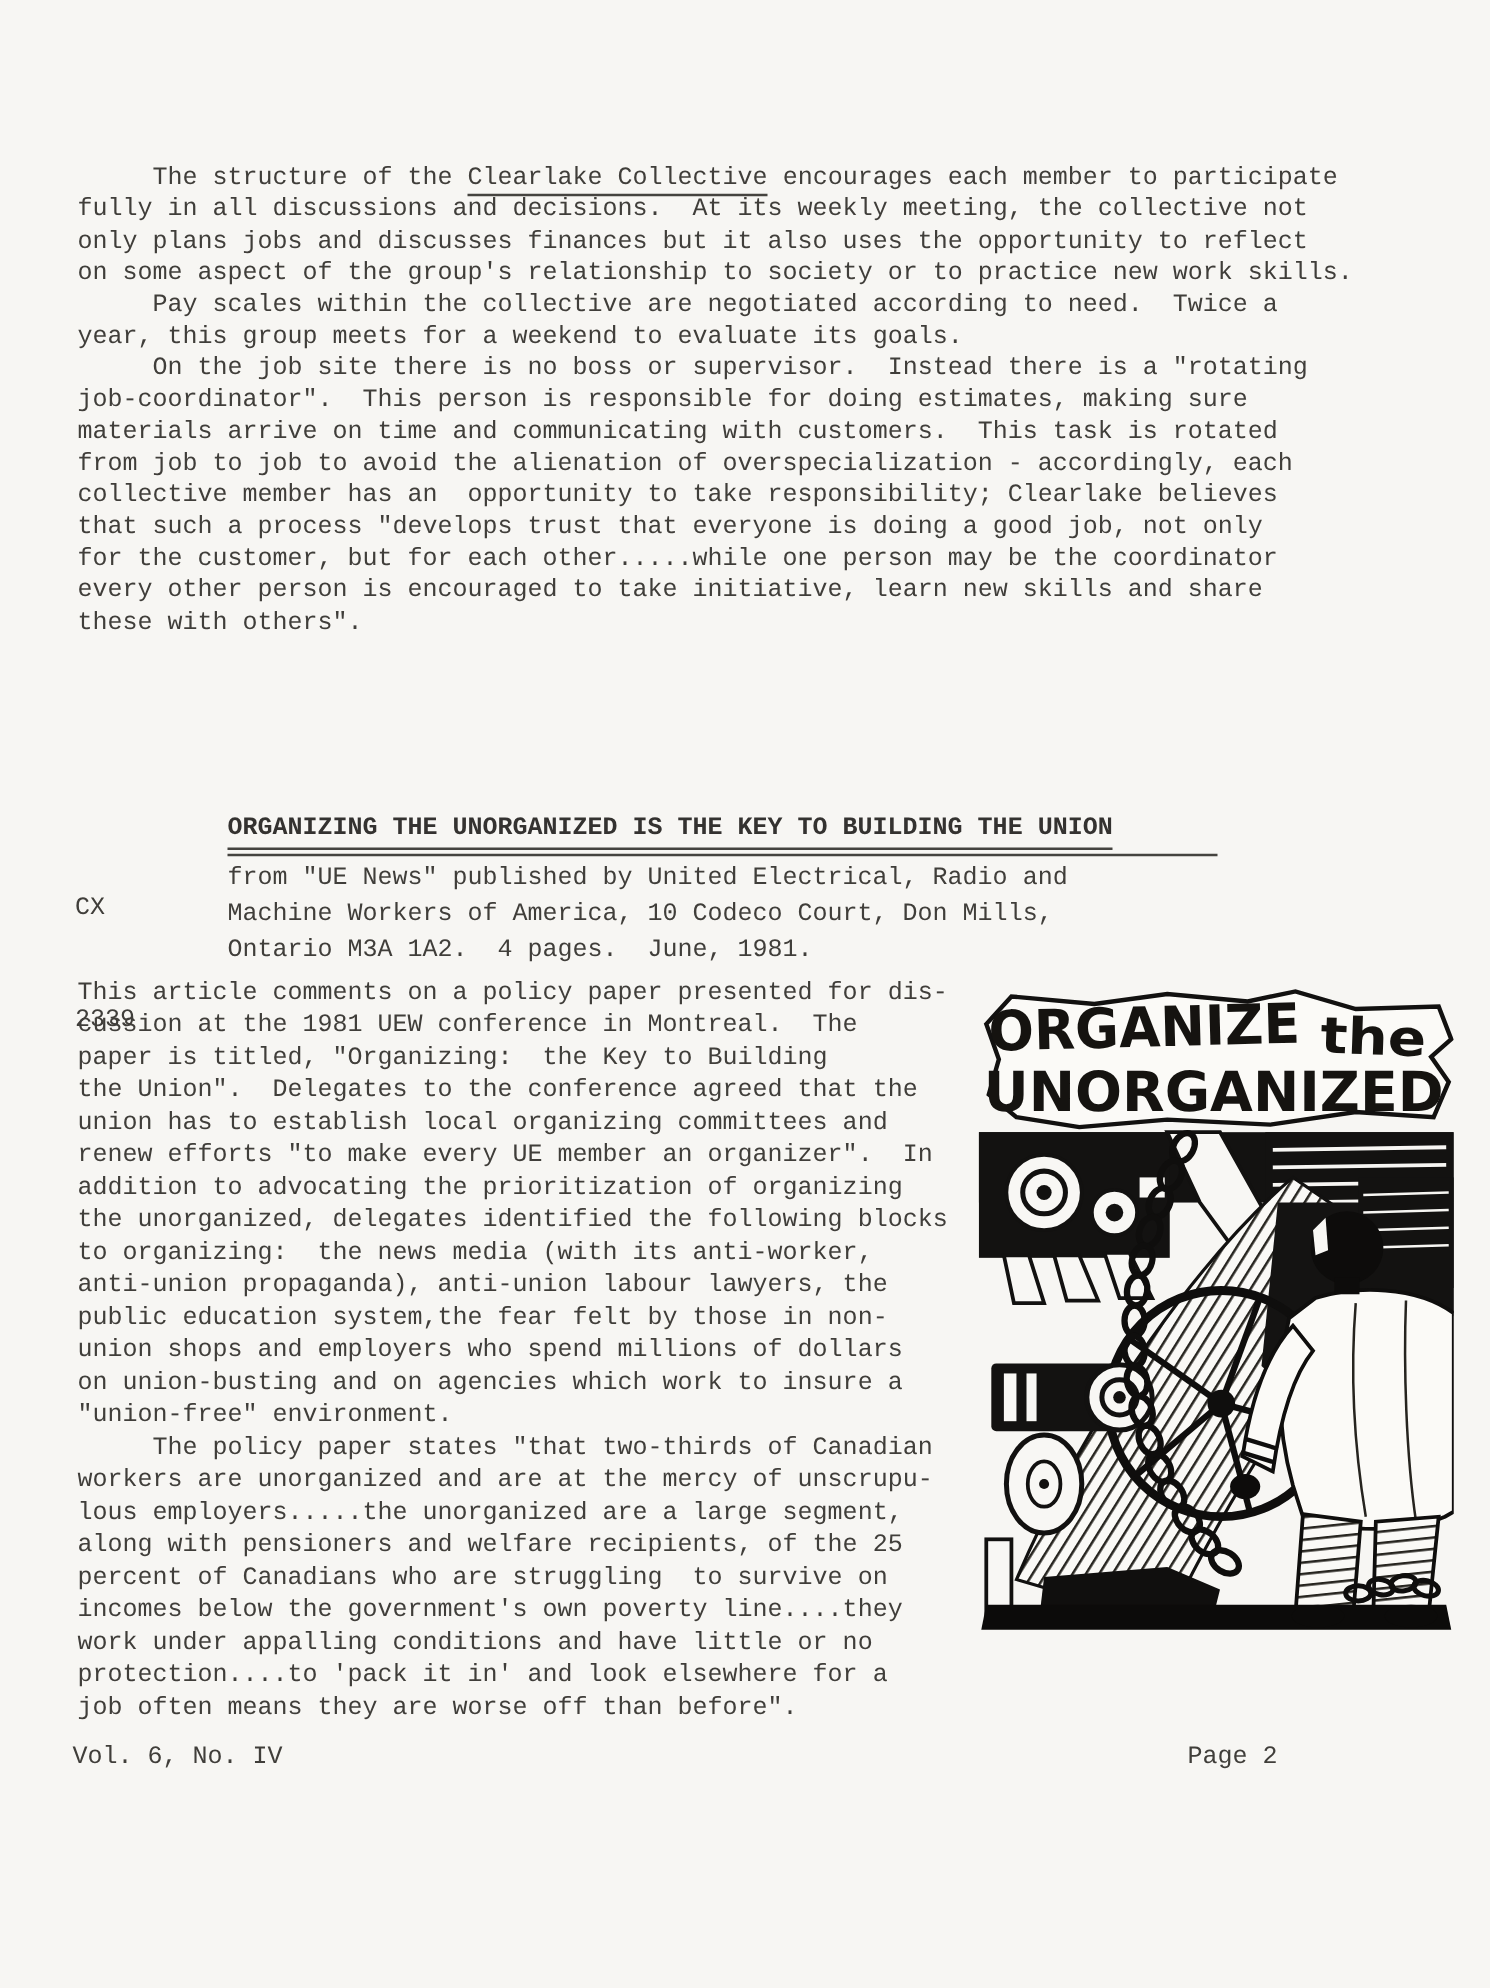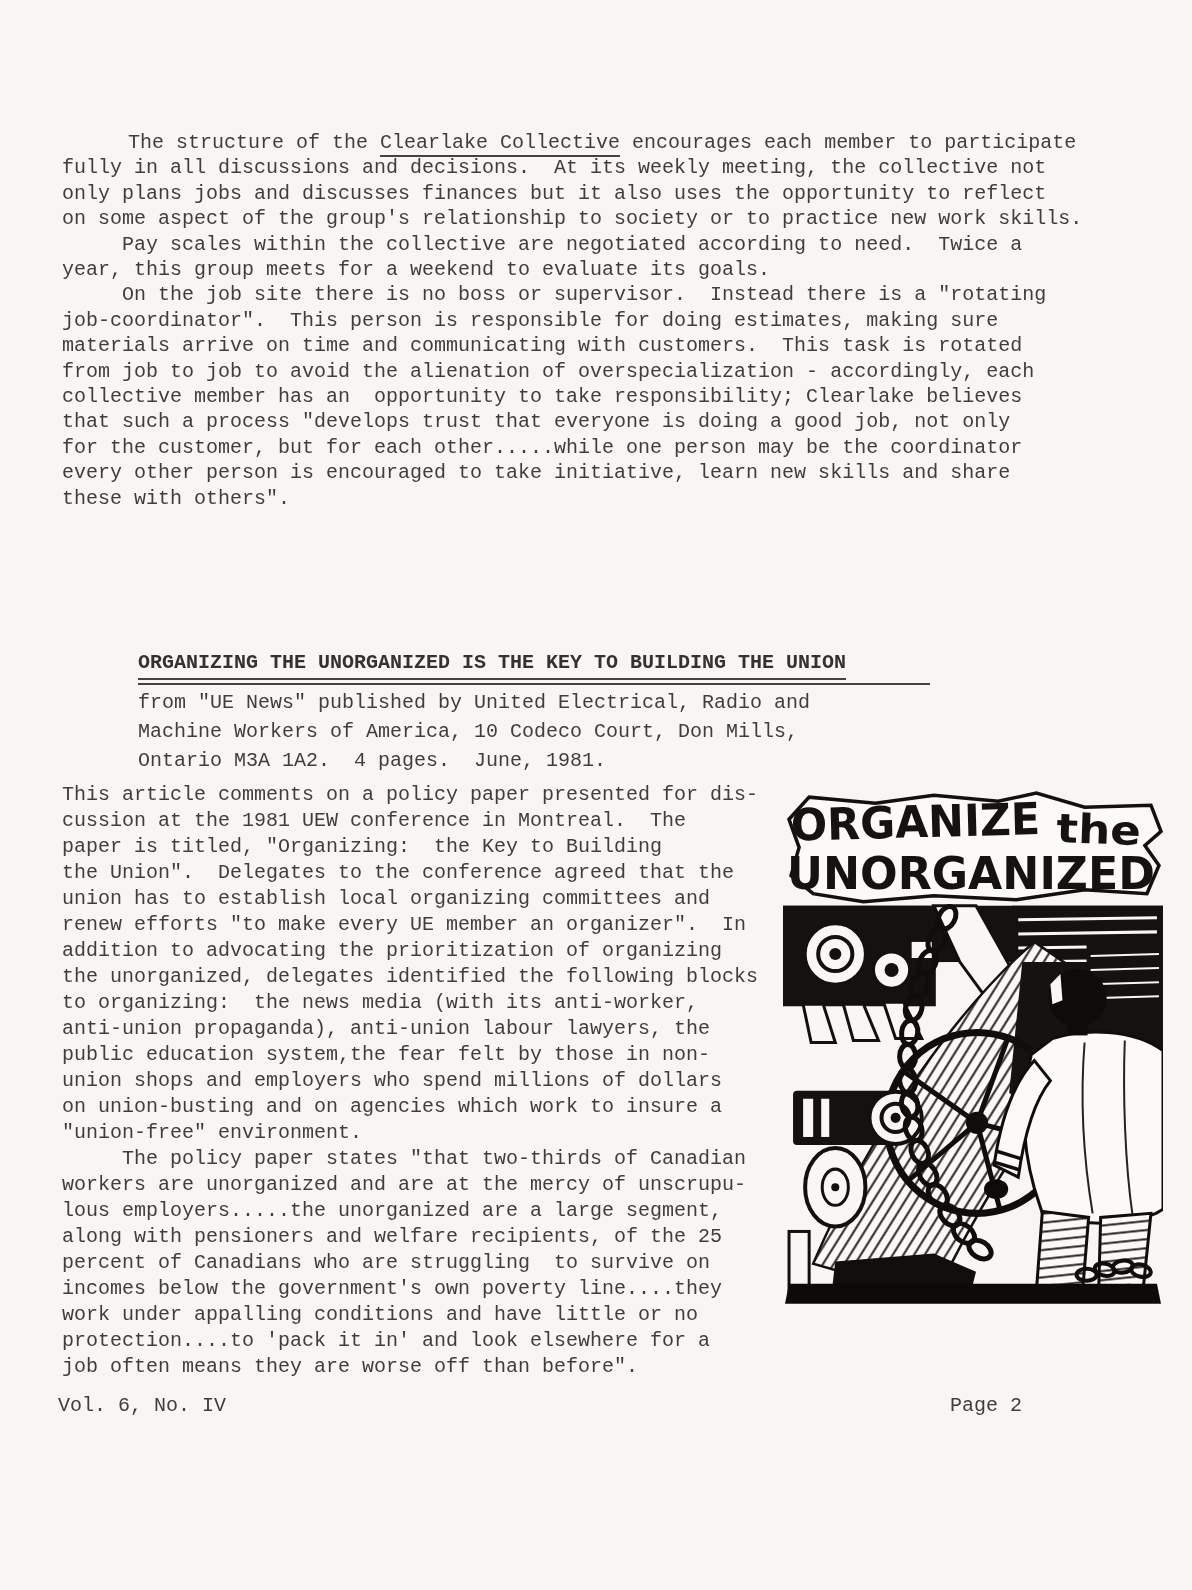--- a/index.html
+++ b/index.html
@@ -7,25 +7,25 @@
     position:relative;
     width:1192px;height:1590px;
     background:#f7f6f3;
     overflow:hidden;
     font-family:"Liberation Mono","DejaVu Sans Mono",monospace;
     color:#403e3a;
     font-size:20px;
   }
   .lines{white-space:pre;}
   .intro{position:absolute;left:62px;top:130px;line-height:25.4px;}
-  .intro .line{white-space:pre;text-align:center;}
+  .intro .line{white-space:pre;}
   .ul{border-bottom:2px solid #45433f;padding-bottom:1px;}
   .catalog{position:absolute;left:62px;top:650px;}
   .cat-code{position:absolute;left:-2px;top:2px;line-height:30px;white-space:pre;}
-  .cat-main{margin-left:76px;width:820px;}
+  .cat-main{margin-left:120px;width:820px;}
   .cat-title{font-weight:bold;color:#343230;line-height:26px;white-space:pre;display:inline-block;border-bottom:2px solid #45433f;padding-bottom:2px;}
   .cat-rule{width:792px;height:2px;background:#45433f;margin-top:3px;}
   .cat-source{line-height:29px;margin-top:3px;}
   .article{position:absolute;left:62px;top:782px;line-height:26px;}
   .graphic{position:absolute;left:783px;top:791px;width:380px;height:518px;}
   .footer{position:absolute;left:0;top:1393px;width:1192px;line-height:26px;}
   .footer-left{position:absolute;left:58px;white-space:pre;}
   .footer-right{position:absolute;left:950px;white-space:pre;}
 </style>
 </head>
@@ -45,20 +45,24 @@
 materials arrive on time and communicating with customers.  This task is rotated
 from job to job to avoid the alienation of overspecialization - accordingly, each
 collective member has an  opportunity to take responsibility; Clearlake believes
 that such a process "develops trust that everyone is doing a good job, not only
 for the customer, but for each other.....while one person may be the coordinator
 every other person is encouraged to take initiative, learn new skills and share
 these with others".</div>
   </div>
 
   <div class="catalog">
+    <div class="cat-code">
+      <div>CX</div>
+      <div>2339</div>
+    </div>
     <div class="cat-main">
       <span class="cat-title">ORGANIZING THE UNORGANIZED IS THE KEY TO BUILDING THE UNION</span>
       <div class="cat-rule"></div>
       <div class="lines cat-source">from "UE News" published by United Electrical, Radio and
 Machine Workers of America, 10 Codeco Court, Don Mills,
 Ontario M3A 1A2.  4 pages.  June, 1981.</div>
     </div>
   </div>
 
   <div class="article lines">This article comments on a policy paper presented for dis-

